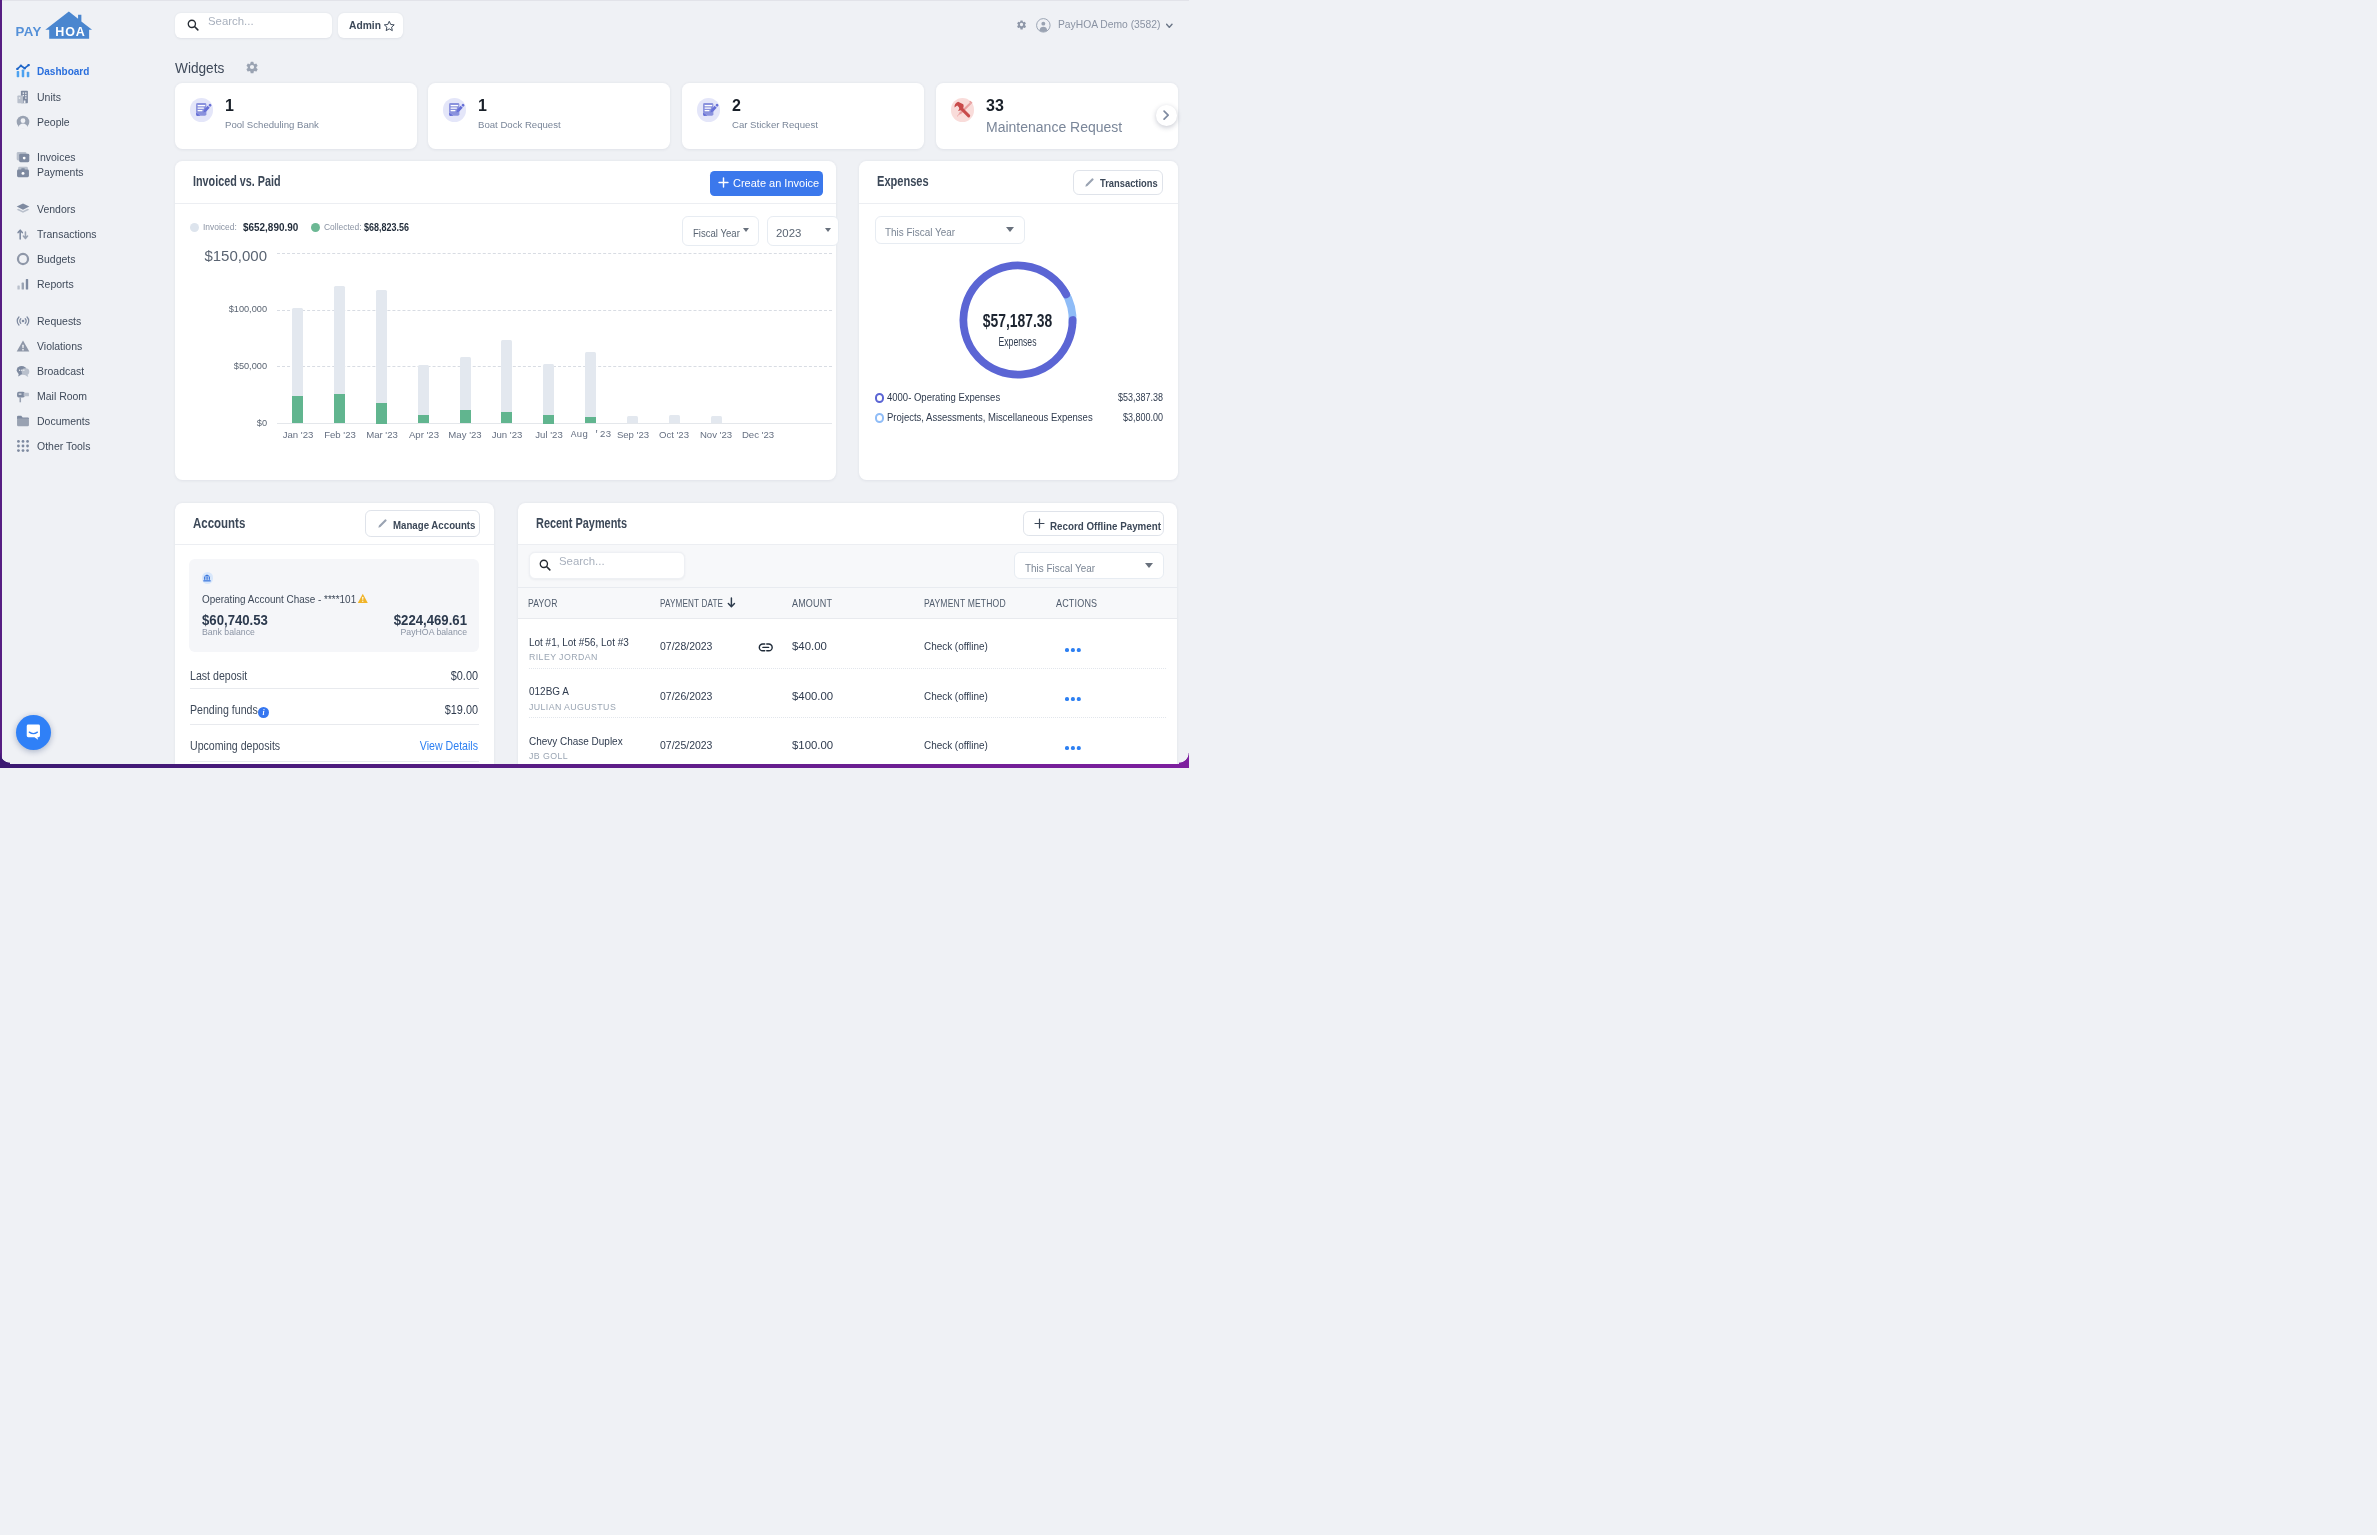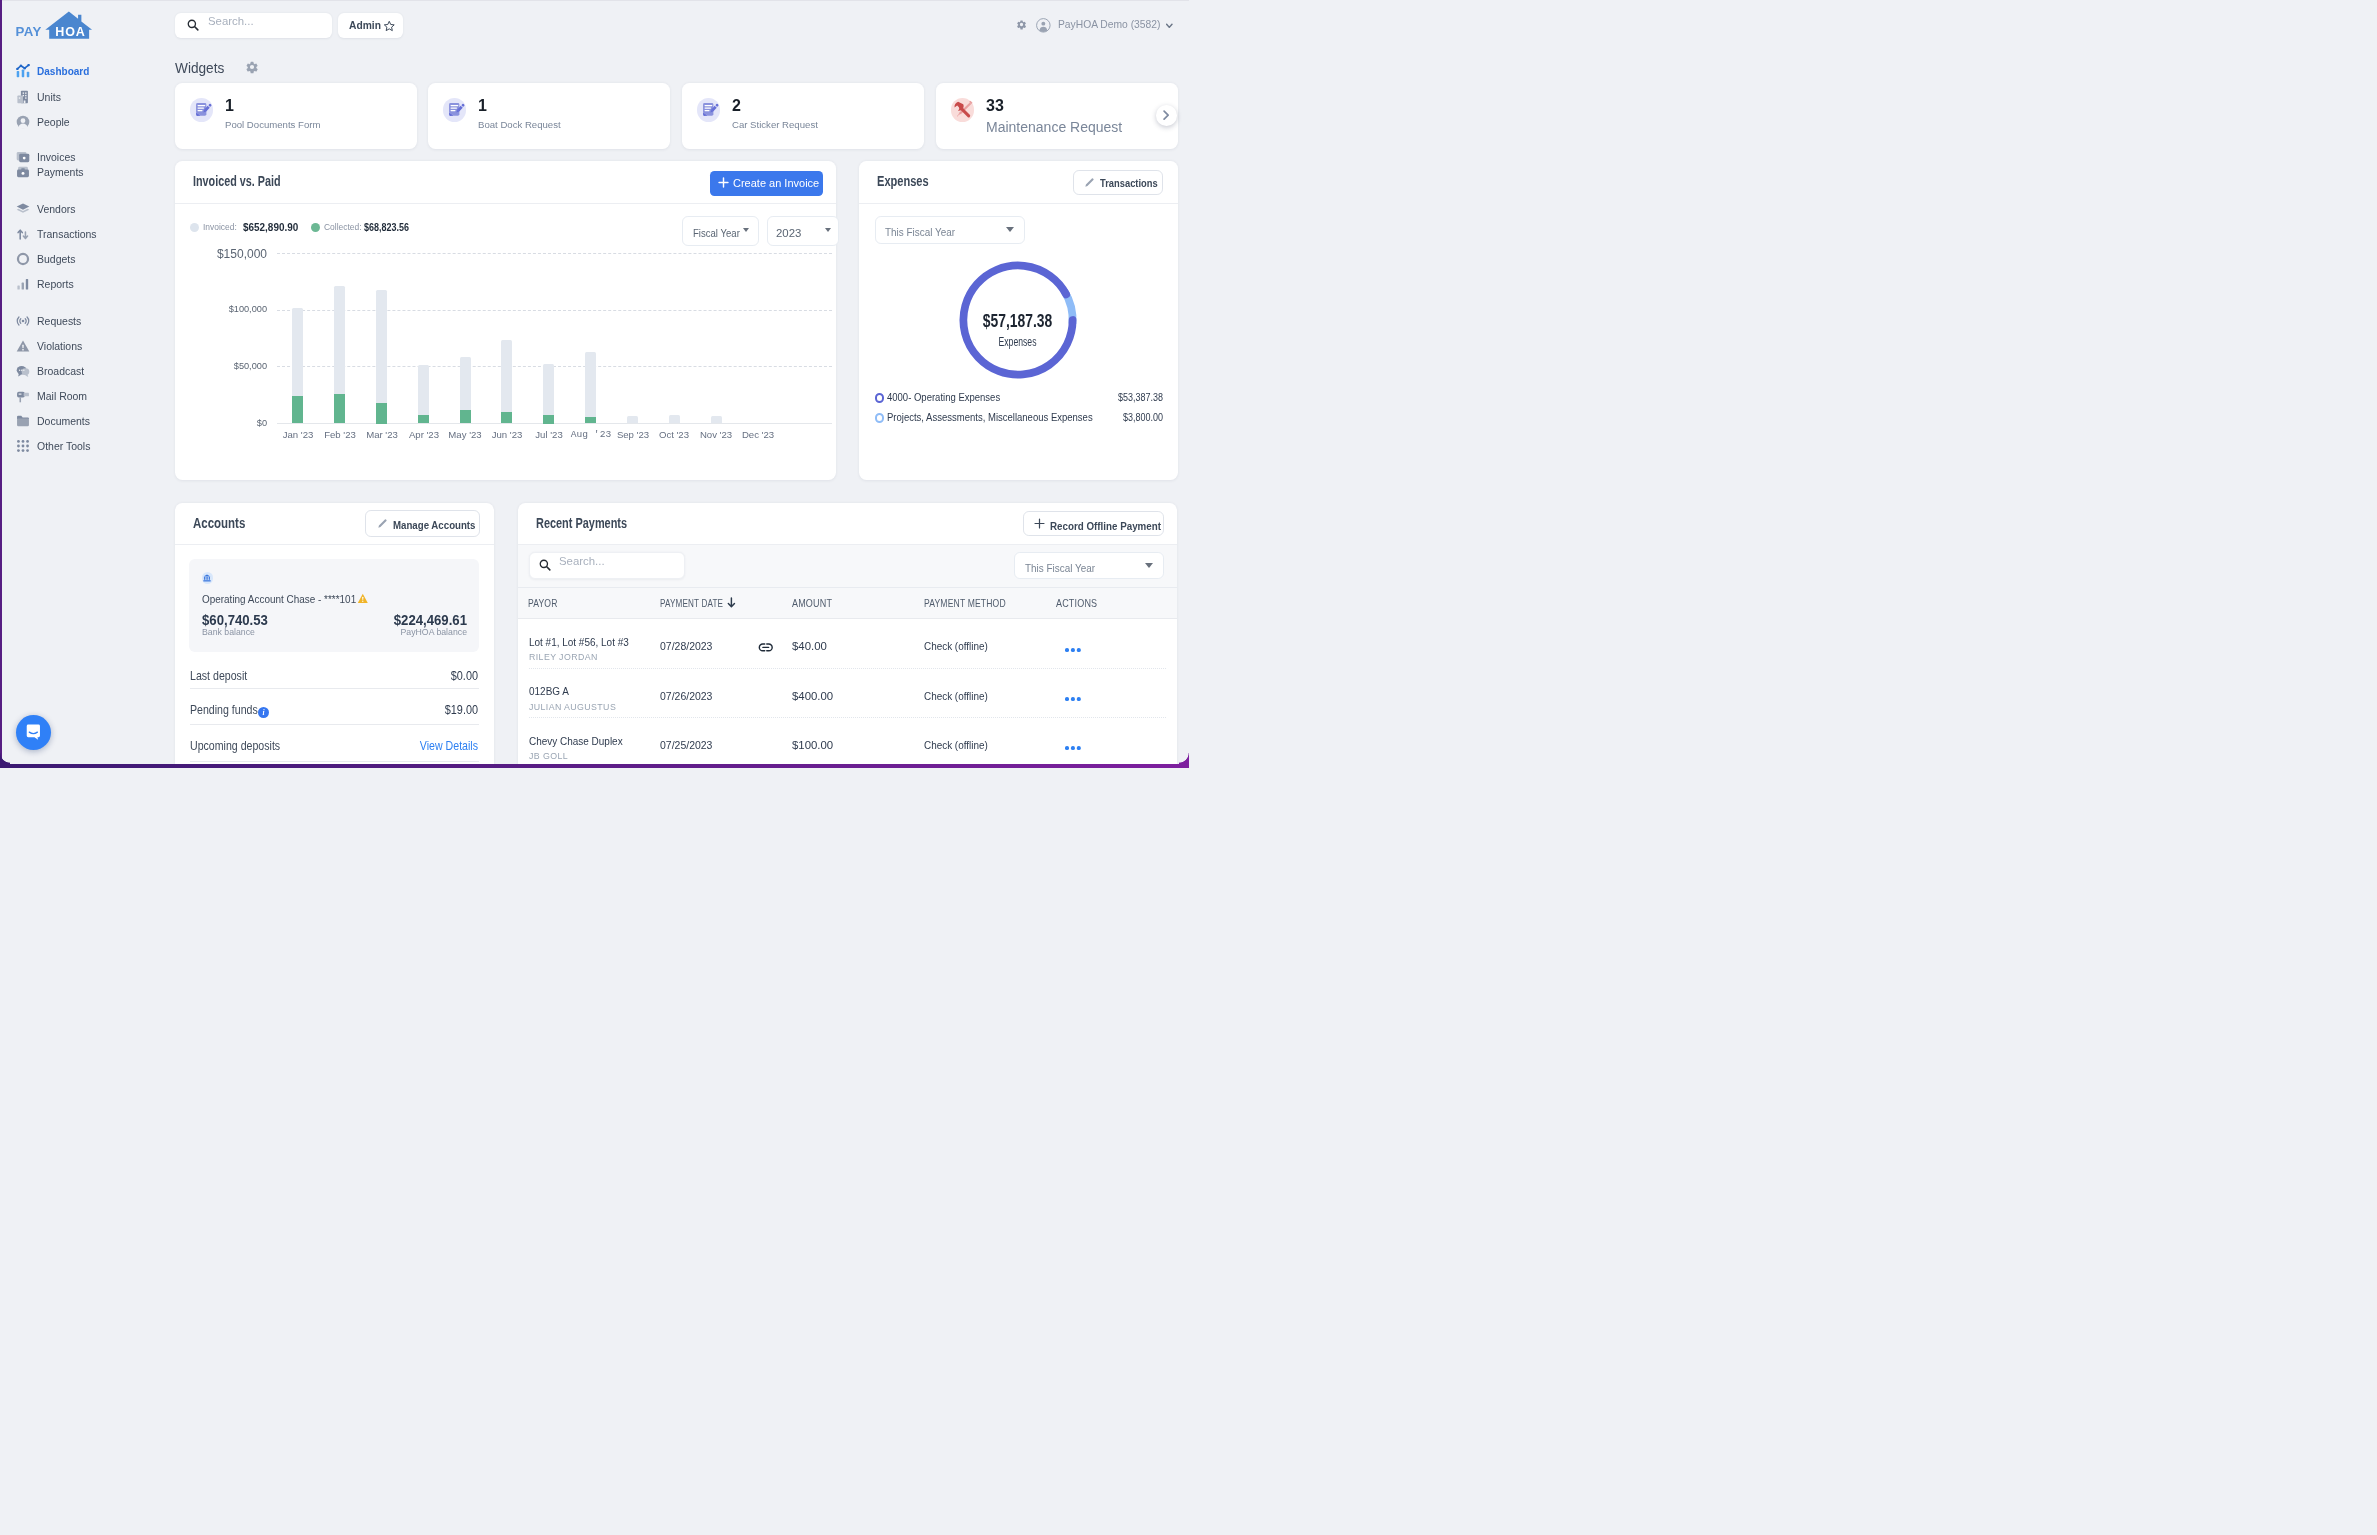--- a/index.html
+++ b/index.html
@@ -226,21 +226,21 @@
           <line x1="11" y1="13.6" x2="18.2" y2="13.6"></line>
           <line x1="11" y1="17" x2="16.2" y2="17"></line>
         </g>
         <g transform="rotate(42 22.5 15)">
           <rect x="20.6" y="6.2" width="3.8" height="3.6" rx="1.6" fill="#666fd6"></rect>
           <rect x="20.6" y="10.7" width="3.8" height="7.2" fill="#666fd6"></rect>
           <path d="M20.6 17.9 L24.4 17.9 L22.5 21.3 Z" fill="#666fd6"></path>
         </g>
       </svg></div>
 <div class="abs" style="left:50px;top:14.6px;font-size:16px;color:#181f28;line-height:1;font-weight:bold;">1</div>
-<div class="abs" style="left:50px;top:37px;font-size:9.6px;color:#7a8699;line-height:1;">Pool Documents Form</div>
+<div class="abs" style="left:50px;top:37px;font-size:9.6px;color:#7a8699;line-height:1;">Pool Scheduling Bank</div>
 </div>
 <div class="wcard card" style="left:428px">
 <div class="circle purp"><svg width="23.6" height="23.6" viewBox="0 0 32 32">
         <path d="M10.2 6.8 L20.2 6.8 Q22.2 6.8 22.2 8.8 L22.2 22 Q22.2 24 20.2 24 L14.6 24 L8.2 19.2 L8.2 8.8 Q8.2 6.8 10.2 6.8 Z" fill="#8a92dd"></path>
         <path d="M8.2 19.2 L14.6 24 L9.8 24.4 Q8.2 24.2 8.2 22.8 Z" fill="#666fd6"></path>
         <g stroke="#fff" stroke-width="1.7" stroke-linecap="round">
           <line x1="11" y1="10.2" x2="20" y2="10.2"></line>
           <line x1="11" y1="13.6" x2="18.2" y2="13.6"></line>
           <line x1="11" y1="17" x2="16.2" y2="17"></line>
         </g>
@@ -307,21 +307,21 @@
       <span class="abs" style="right:8.8px;top:50%;margin-top:-2.4px;width:0;height:0;border-left:3.7px solid transparent;border-right:3.7px solid transparent;border-top:4.8px solid #68707c"></span>
     </div>
 <div class="dropdown" style="left:592px;top:55px;width:72px;height:29.5px">
       <div class="abs" style="left:8px;top:10.8px;font-size:11.4px;color:#5a6573;line-height:1;">2023</div>
       <span class="abs" style="right:7.4px;top:50%;margin-top:-2.4px;width:0;height:0;border-left:3.7px solid transparent;border-right:3.7px solid transparent;border-top:4.8px solid #68707c"></span>
     </div>
 <div class="gl" style="top:92px"></div>
 <div class="gl" style="top:149px"></div>
 <div class="gl" style="top:205px"></div>
 <div class="abs" style="left:102px;top:262px;width:555px;height:0.7px;background:#e4e7eb"></div>
-<div class="abs" style="left:-100px;top:87px;width:192px;text-align:right;font-size:12px;color:#5a6472;line-height:1;">$150,000</div>
+<div class="abs" style="left:-100px;top:87px;width:192px;text-align:right;font-size:15px;color:#5a6472;line-height:1;">$150,000</div>
 <div class="abs" style="left:-100px;top:144px;width:192px;text-align:right;font-size:9.2px;color:#5a6472;line-height:1;">$100,000</div>
 <div class="abs" style="left:-100px;top:201px;width:192px;text-align:right;font-size:9.2px;color:#5a6472;line-height:1;">$50,000</div>
 <div class="abs" style="left:-100px;top:258px;width:192px;text-align:right;font-size:9.2px;color:#5a6472;line-height:1;">$0</div>
 <div class="bar" style="left:117px;top:147px;height:115px"></div>
 <div class="barg" style="left:117px;top:235px;height:27px"></div>
 <div class="bar" style="left:159px;top:125px;height:137px"></div>
 <div class="barg" style="left:159px;top:233px;height:29px"></div>
 <div class="bar" style="left:201px;top:129px;height:133px"></div>
 <div class="barg" style="left:201px;top:242px;height:20.6px"></div>
 <div class="bar" style="left:243px;top:204px;height:58px"></div>

